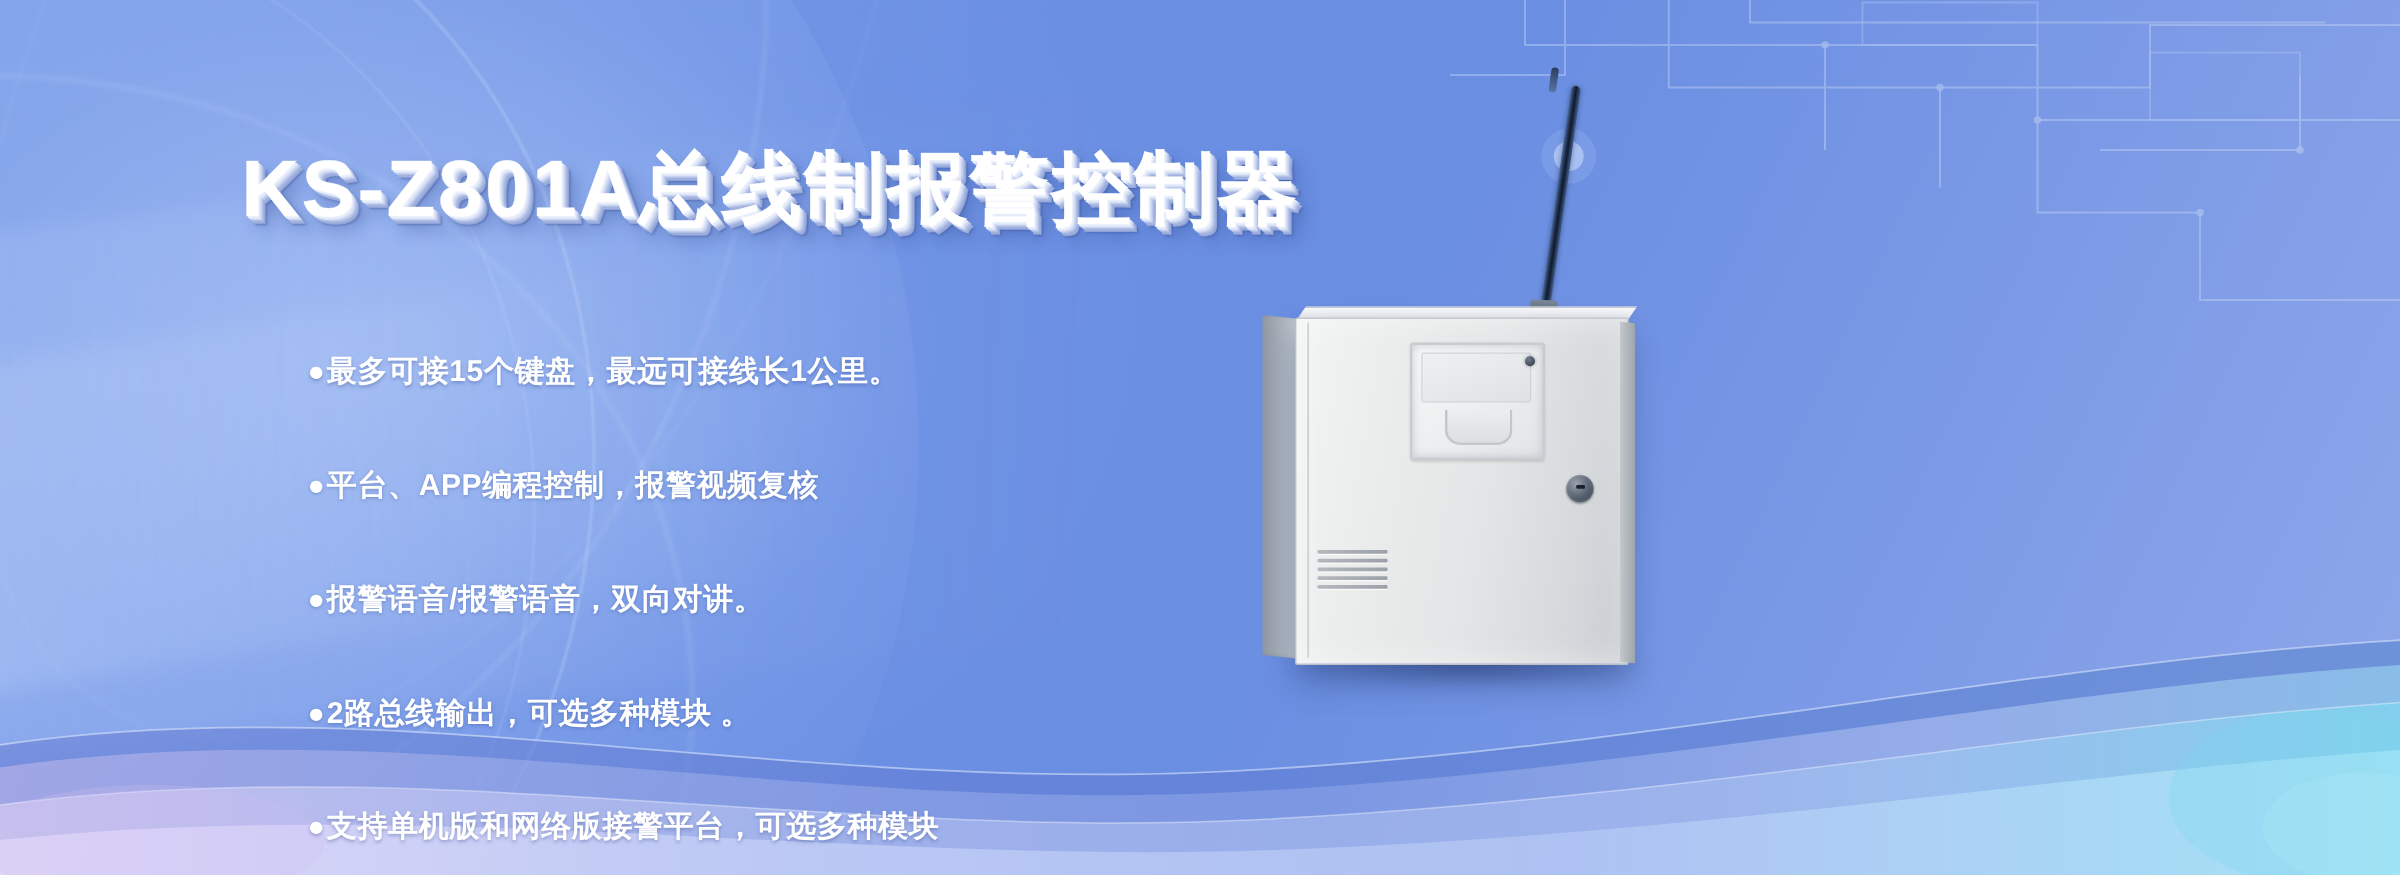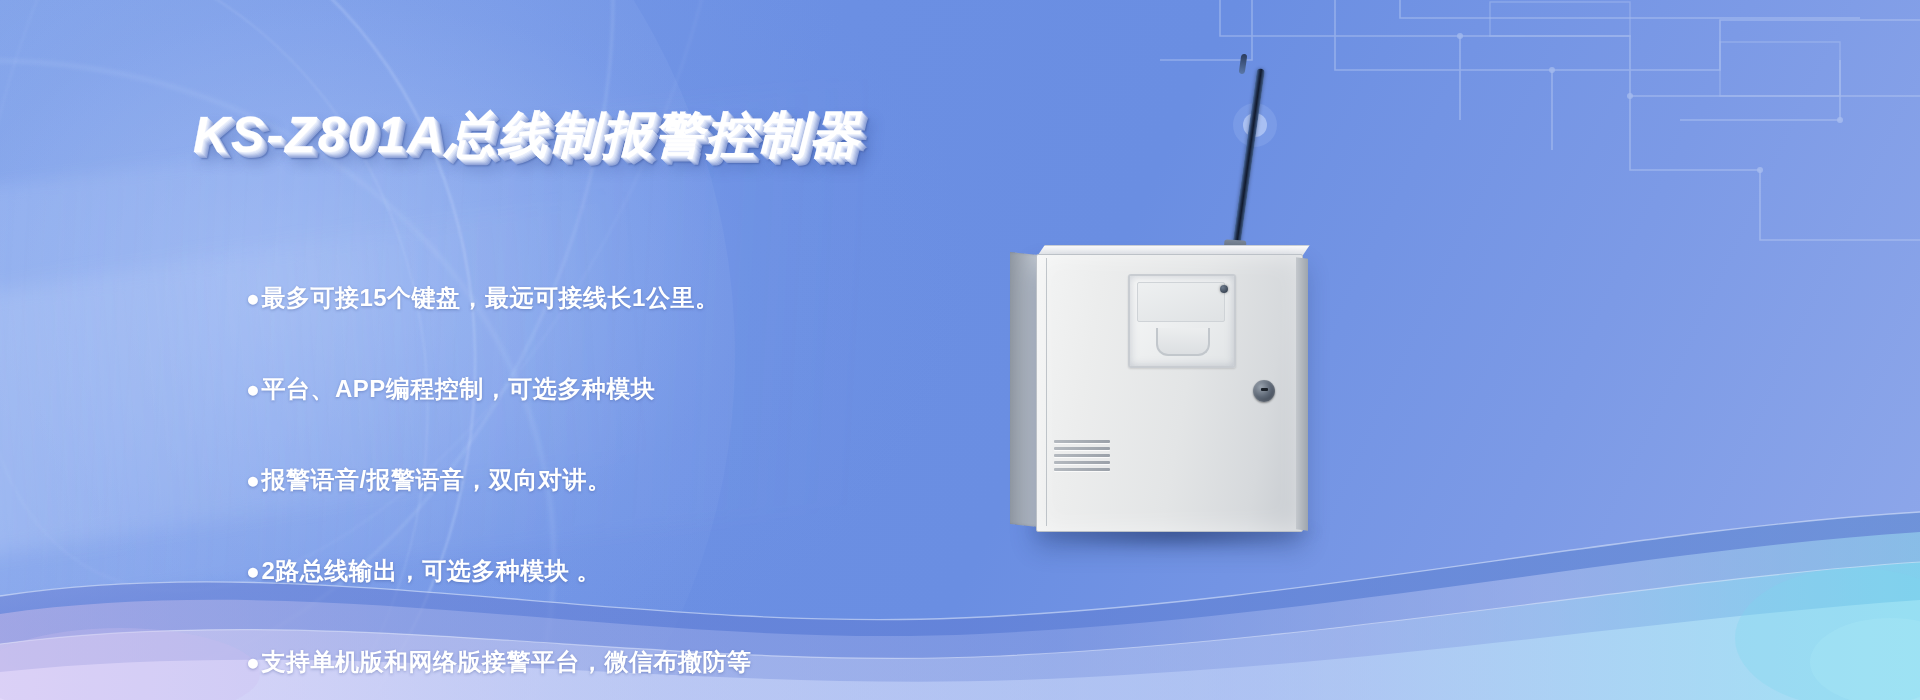--- a/index.html
+++ b/index.html
@@ -79,23 +79,22 @@
 
   
   .waves{position:absolute;left:0;bottom:0;width:1920px;height:300px;pointer-events:none;}
 
   
   .circuit{position:absolute;right:0;top:0;width:760px;height:300px;pointer-events:none;opacity:.55;}
 
   
   #headline{
     position:absolute;left:193px;top:76px;
-    font-size:50px;
+    font-size:64px;
     font-weight:bold;
-    font-style:italic;
     letter-spacing:2px;
     color:#ffffff;
     white-space:nowrap;
     line-height:1.0;
     text-shadow:
        1px 1px 0 #e9eefb,
        2px 2px 0 #dbe3f7,
        3px 3px 0 #c8d3ef,
        4px 4px 0 #b4c2e7,
        5px 5px 0 #a0b1df,
@@ -328,33 +327,33 @@
 
   <h1 id="headline">KS-Z801A总线制报警控制器</h1>
 
   <ul id="bullets" style="list-style:none;margin:0;padding:0;">
     <li class="bullet">
       <span class="dot">●</span>
       <span class="txt">最多可接15个键盘，最远可接线长1公里。</span>
     </li>
     <li class="bullet">
       <span class="dot">●</span>
-      <span class="txt">平台、APP编程控制，可选多种模块</span>
+      <span class="txt">平台、APP编程控制，报警视频复核</span>
     </li>
     <li class="bullet">
       <span class="dot">●</span>
       <span class="txt">报警语音/报警语音，双向对讲。</span>
     </li>
     <li class="bullet">
       <span class="dot">●</span>
       <span class="txt">2路总线输出，可选多种模块  。</span>
     </li>
     <li class="bullet">
       <span class="dot">●</span>
-      <span class="txt">支持单机版和网络版接警平台，微信布撤防等</span>
+      <span class="txt">支持单机版和网络版接警平台，可选多种模块</span>
     </li>
   </ul>
 
   <div id="device">
     <div class="antenna-tip"></div>
     <div class="antenna"></div>
     <div class="antenna-base"></div>
 
     <div class="cab-shadow"></div>
     <div class="cab-side"></div>

